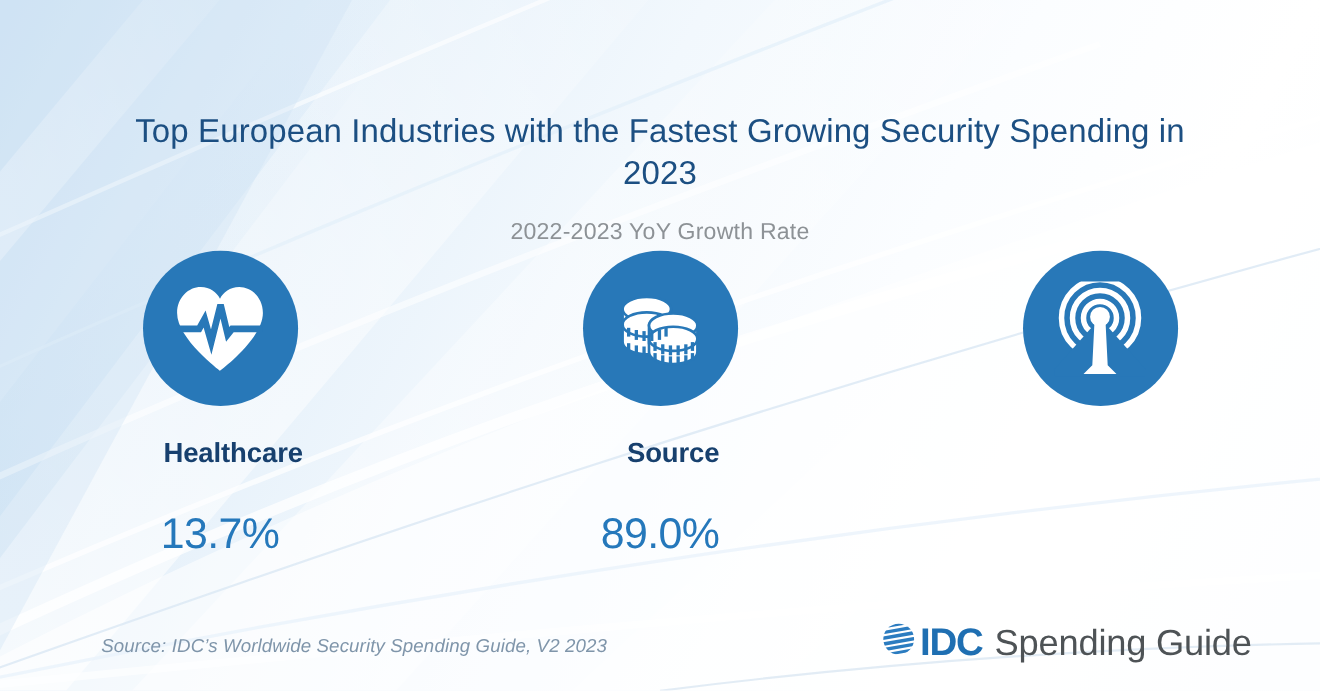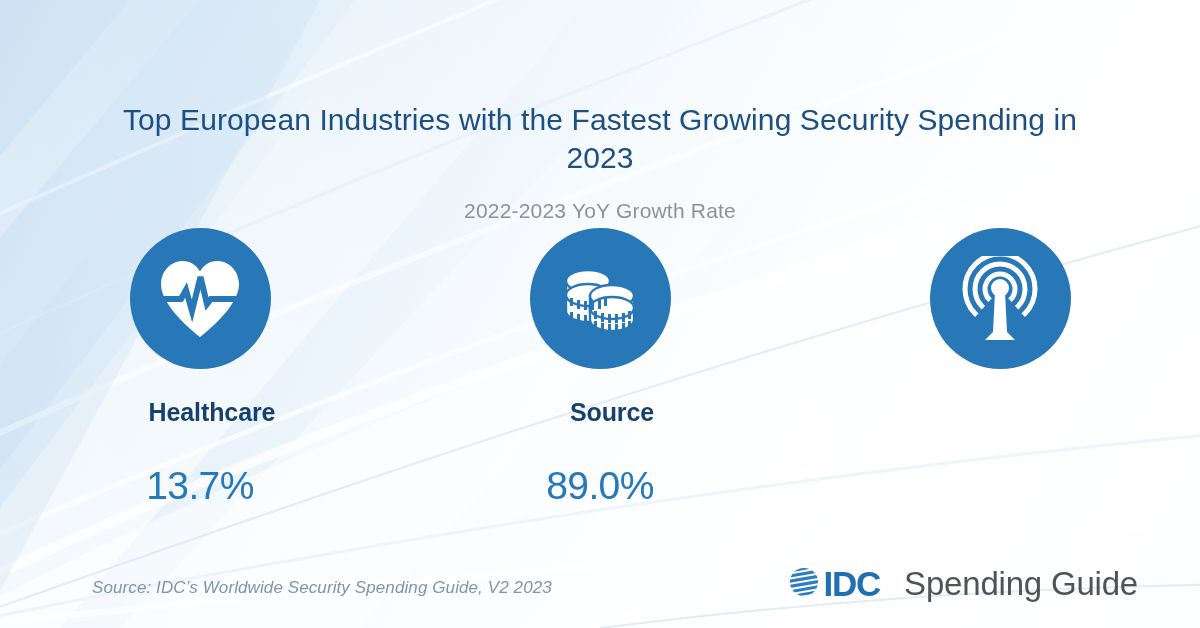--- a/index.html
+++ b/index.html
@@ -124,21 +124,21 @@
     font-weight: bold;
     letter-spacing: -1.2px;
     line-height: 36px;
   }
   .logo-guide {
     color: #4e5356;
     font-size: 33px;
     font-weight: 400;
     letter-spacing: -0.2px;
     line-height: 36px;
-    margin-left: 24px;
+    margin-left: 11px;
   }
 </style>
 </head>
 <body>
 
 <div id="canvas">
 
   <svg id="bg-art" viewBox="0 0 1200 628" preserveAspectRatio="none" aria-hidden="true">
     <defs>
       <linearGradient id="gWhite" x1="0" y1="1" x2="1" y2="0">

